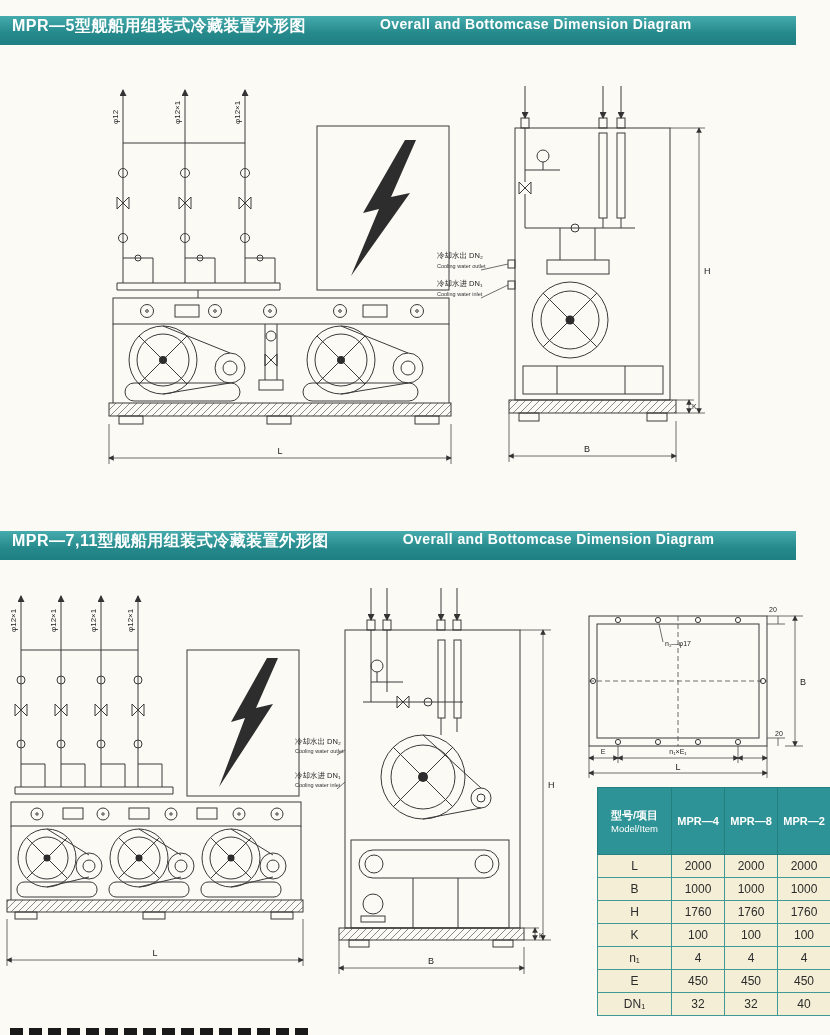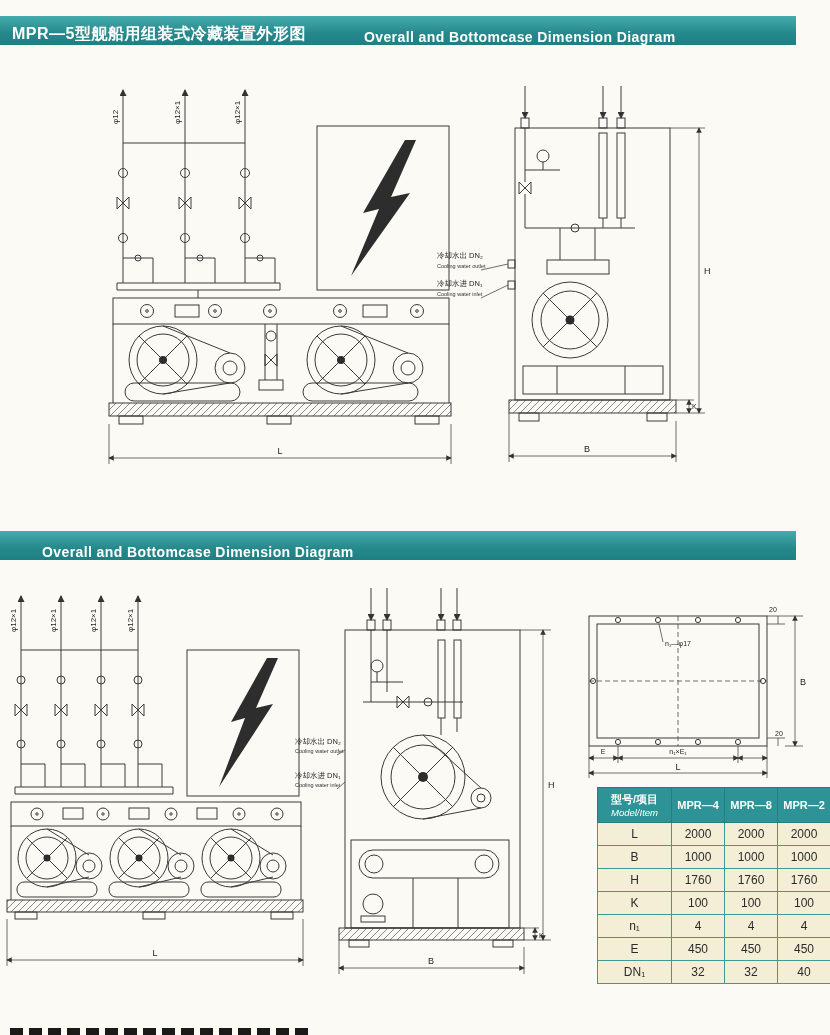--- a/index.html
+++ b/index.html
@@ -1,38 +1,38 @@
 <!DOCTYPE html>
 <html><head>
 <meta charset="utf-8">
 <style>
   html,body{margin:0;padding:0;background:#e8e8e4;}
   .page{position:relative;width:830px;height:1035px;background:#fbfaf5;overflow:hidden;
         font-family:"Liberation Sans",sans-serif;}
   .banner{position:absolute;left:0;width:796px;height:29px;
           background:linear-gradient(180deg,#46abad 0%,#25898c 60%,#1f7f82 100%);
-          color:#fff;display:flex;align-items:flex-end;gap:28px;padding-left:12px;box-sizing:border-box;}
+          color:#fff;display:flex;align-items:flex-start;gap:44px;padding-left:12px;box-sizing:border-box;}
   .banner .zh{font-size:16px;font-weight:bold;letter-spacing:.5px;white-space:nowrap;}
   .banner .en{font-size:14px;font-weight:bold;letter-spacing:.4px;white-space:nowrap;margin-left:30px;}
   svg.draw{position:absolute;overflow:visible;}
   .draw line,.draw rect,.draw circle,.draw path,.draw ellipse{stroke:#3a3a3a;stroke-width:1;fill:none;}
   .draw .dim{stroke:#4a4a4a;stroke-width:.8;}
   .draw .fill{fill:#2d2d2d;stroke:none;}
   .draw .hatch{fill:url(#hatch);}
   .draw text{stroke:none;fill:#1c1c1c;font-family:"Liberation Sans",sans-serif;}
   .draw .dimt{font-size:9px;}
   .draw .dims{font-size:7px;}
   .draw .lblr{font-size:8px;}
   .draw .zhs{font-size:7.5px;}
   .draw .ens{font-size:5.5px;fill:#333;}
   table.spec{position:absolute;left:597px;top:787px;width:233px;border-collapse:collapse;
              background:#f4eed6;table-layout:fixed;}
   .spec th{background:#2e9396;color:#fff;border:1px solid #23807f;font-weight:bold;
-           font-size:11px;padding:2px 0;height:30px;}
-  .spec th .sub{font-size:9.5px;font-weight:normal;font-style:italic;}
+           font-size:11px;padding:18px 0;height:30px;}
+  .spec th .sub{font-size:9.5px;font-weight:normal;}
   .spec td{border:1px solid #3f9a97;text-align:center;font-size:12px;color:#2b2b2b;
            height:22px;padding:0;}
   .spec col.c0{width:74px;} .spec col.cv{width:53px;}
   .remnant{position:absolute;left:10px;top:1028px;width:300px;height:7px;
            background:repeating-linear-gradient(90deg,#1a1a1a 0 13px,transparent 13px 19px);}
 </style>
 </head>
 <body>
 
 <div class="page">
@@ -246,20 +246,21 @@
     </g>
     <g>
       <line class="dim" x1="74" y1="335" x2="74" y2="384"></line>
       <line class="dim" x1="241" y1="343" x2="241" y2="384"></line>
       <line class="dim" x1="74" y1="378" x2="241" y2="378" marker-start="url(#arr)" marker-end="url(#arr)"></line>
       <text class="dimt" x="152" y="374" text-anchor="middle">B</text>
     </g>
   </svg>
 
   <div class="banner" style="top:531px">
+    <span class="zh">MPR—7,11型舰船用组装式冷藏装置外形图</span>
     <span class="en">Overall and Bottomcase Dimension Diagram</span>
   </div>
 
   <svg class="draw" style="left:5px;top:582px" width="300" height="395" viewBox="0 0 300 395">
 
     <g>
       <line x1="16" y1="48" x2="16" y2="14" marker-end="url(#arr)"></line>
       <line x1="16" y1="48" x2="16" y2="205"></line>
       <circle cx="16" cy="98" r="4"></circle>
       <path d="M10,122 L22,134 L22,122 L10,134 Z"></path>

